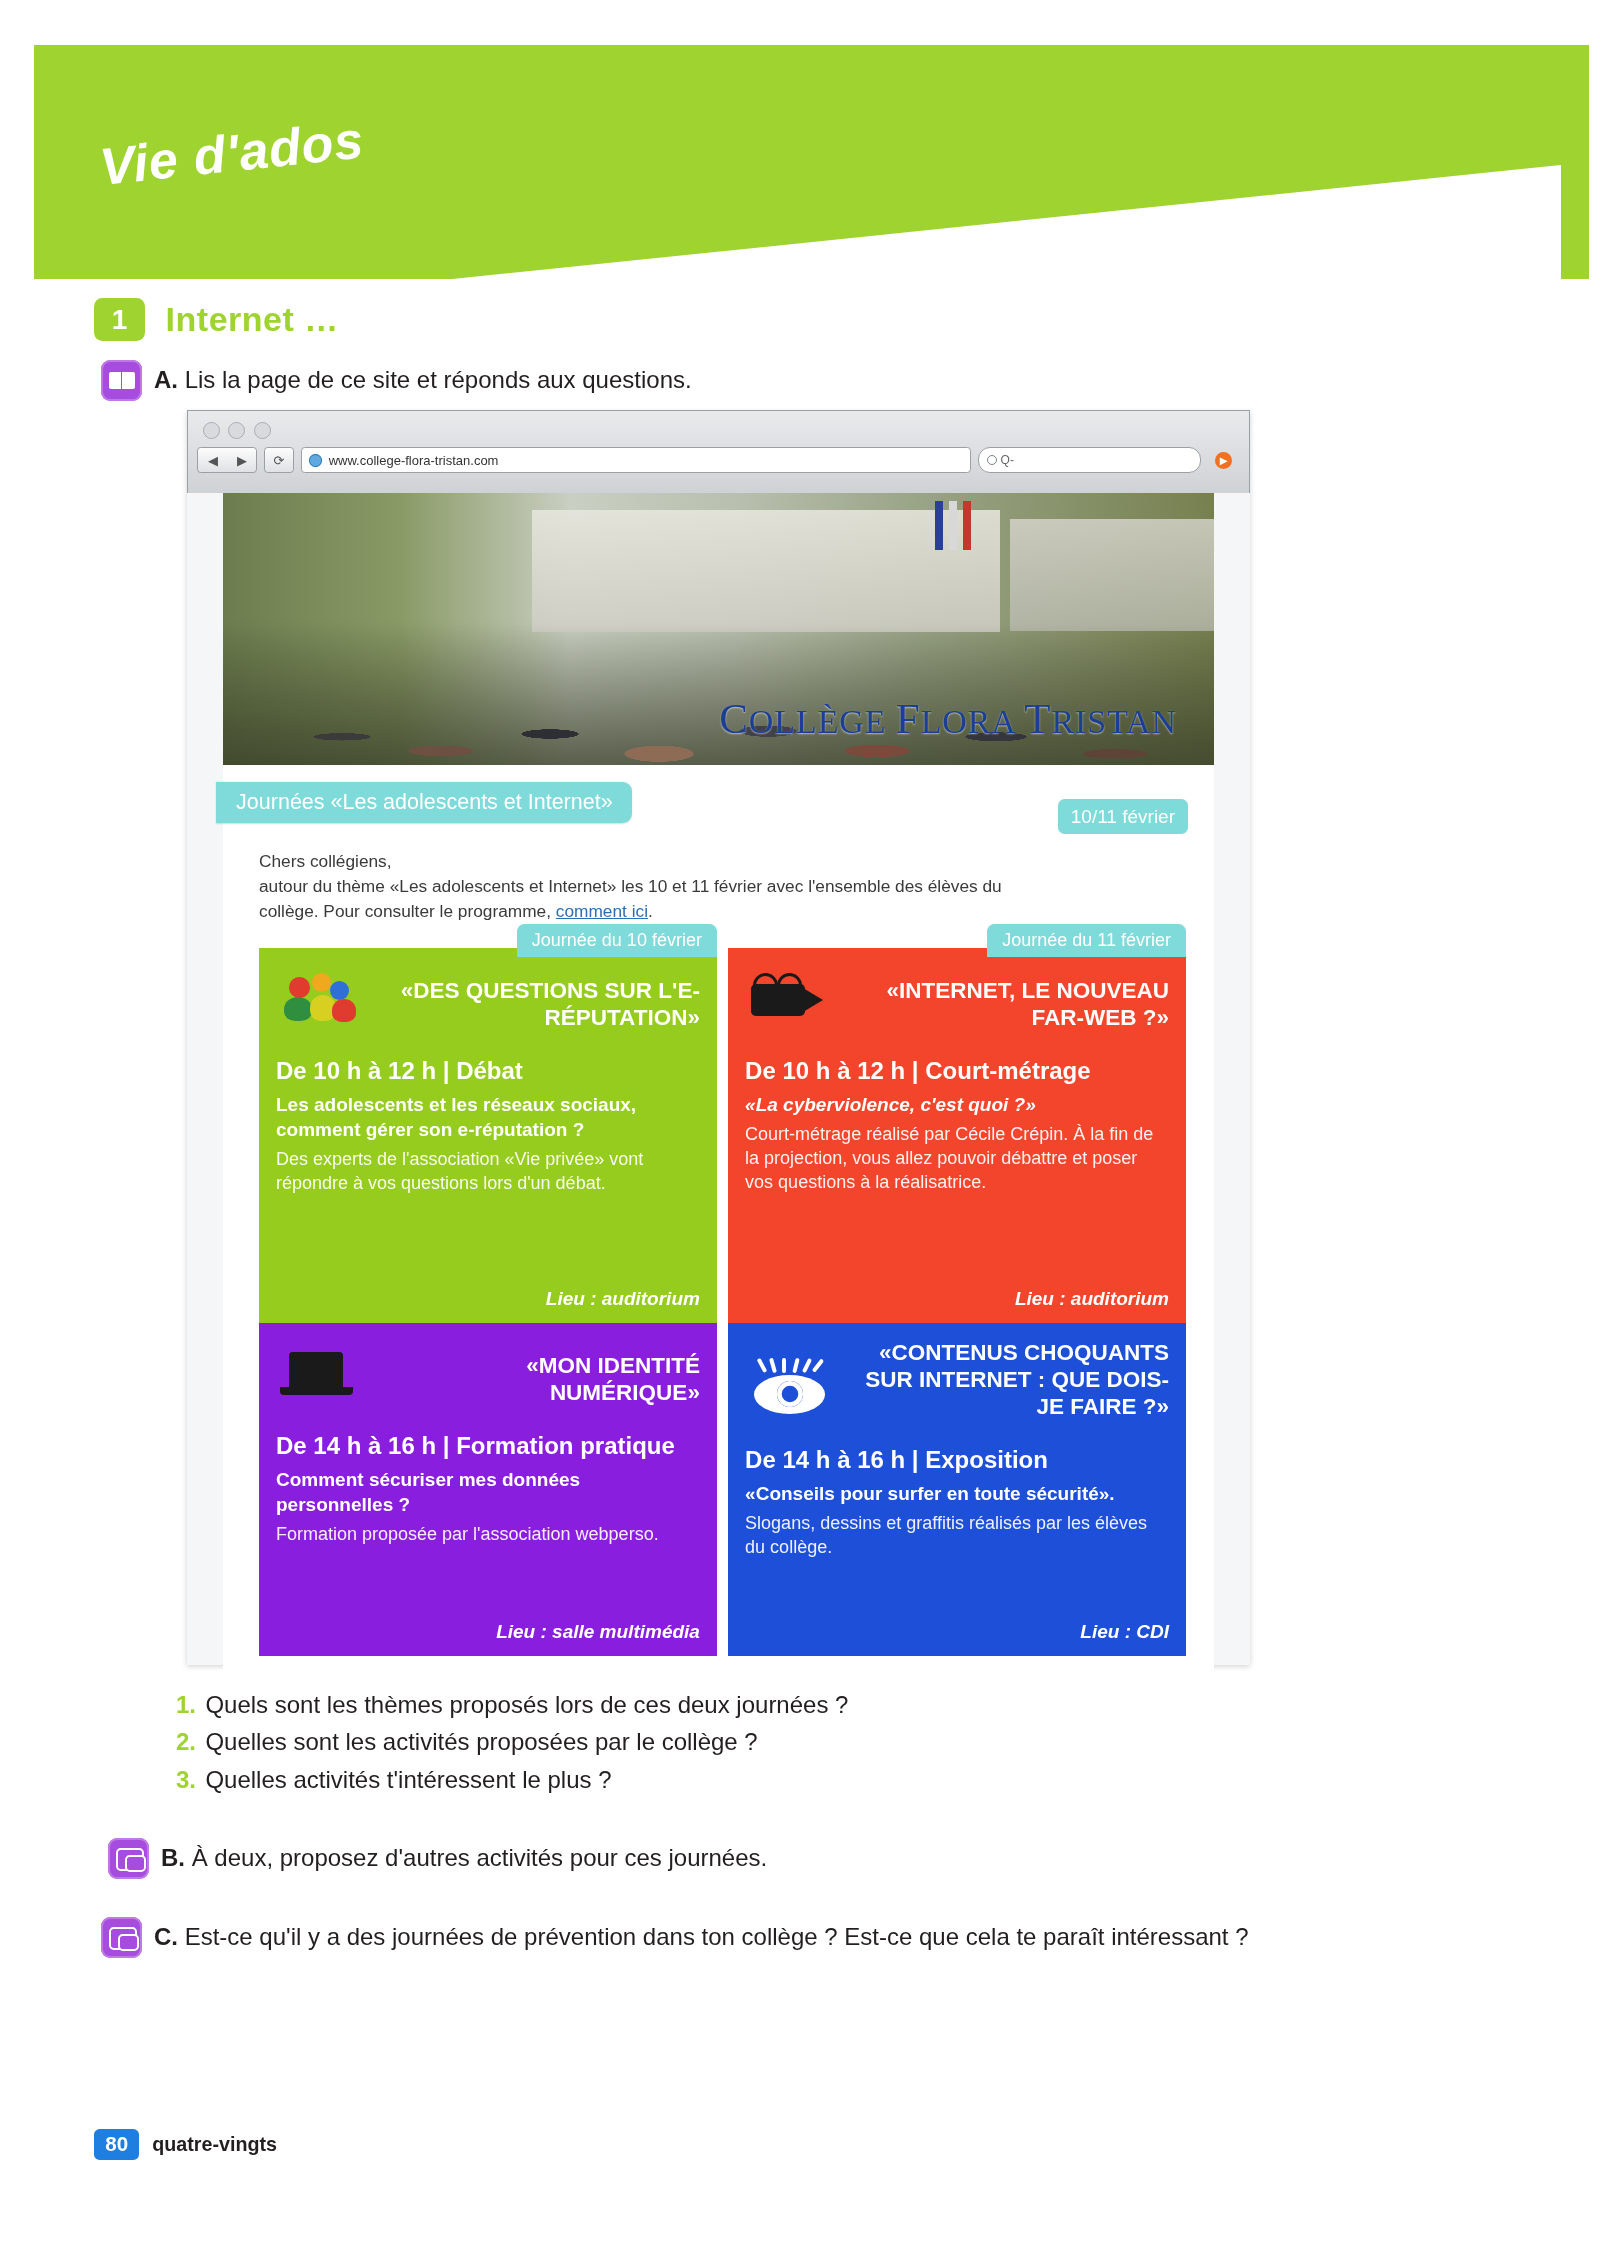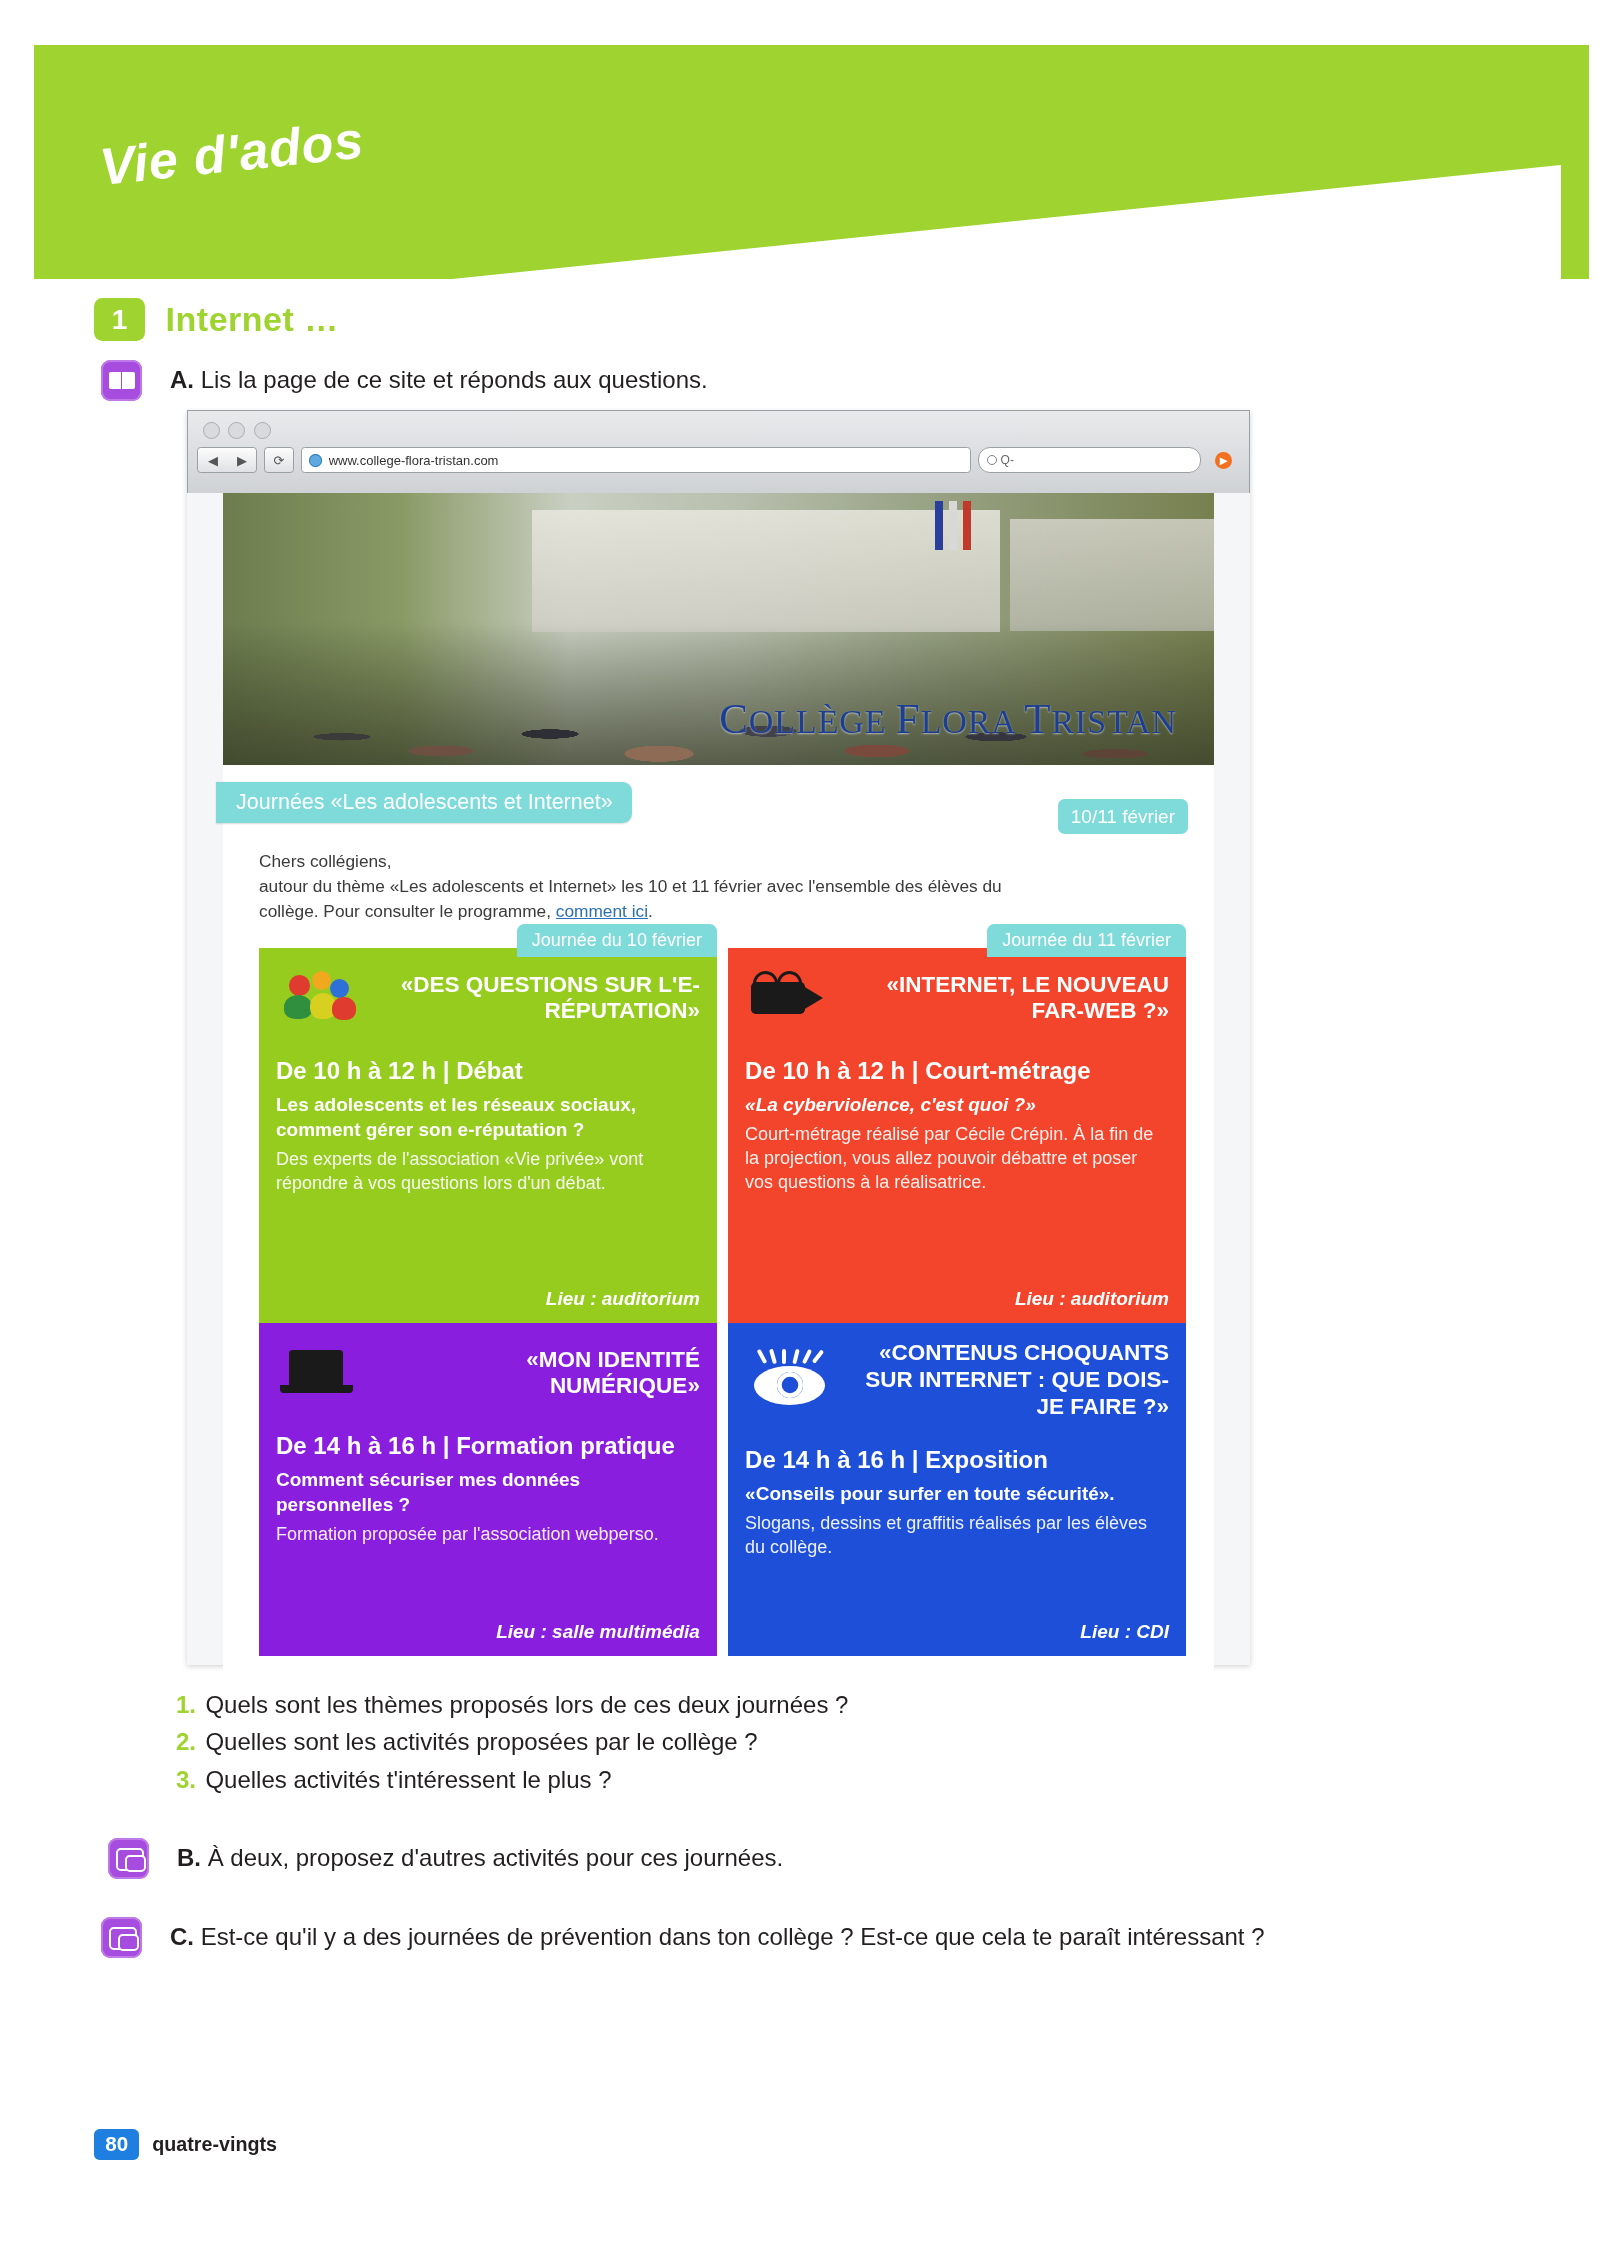--- a/index.html
+++ b/index.html
@@ -72,21 +72,21 @@
     font-weight: bold;
     color: #9ed330;
     letter-spacing: 0.5px;
   }
 
   
   .instr {
     position: absolute;
     display: flex;
     align-items: flex-start;
-    gap: 28px;
+    gap: 12px;
   }
   .instr-a { left: 101px; top: 360px; }
   .instr-b { left: 108px; top: 1838px; }
   .instr-c { left: 101px; top: 1917px; }
 
   .pic-icon {
     width: 41px;
     height: 41px;
     border-radius: 9.4px;
     background: #a64de0;
@@ -346,21 +346,21 @@
     white-space: nowrap;
   }
   .card-green { background: #95cc1e; height: 375px; }
   .card-red   { background: #f2452b; height: 375px; }
   .card-purple{ background: #8a1ede; height: 333px; }
   .card-blue  { background: #1d4fd8; height: 333px; }
 
   .card-head {
     display: flex;
     justify-content: space-between;
-    align-items: center;
+    align-items: flex-end;
     gap: 11px;
     min-height: 66px;
   }
   .card-title {
     font-size: 22.5px;
     font-weight: bold;
     text-align: right;
     line-height: 1.18;
     flex: 1 1 auto;
   }

